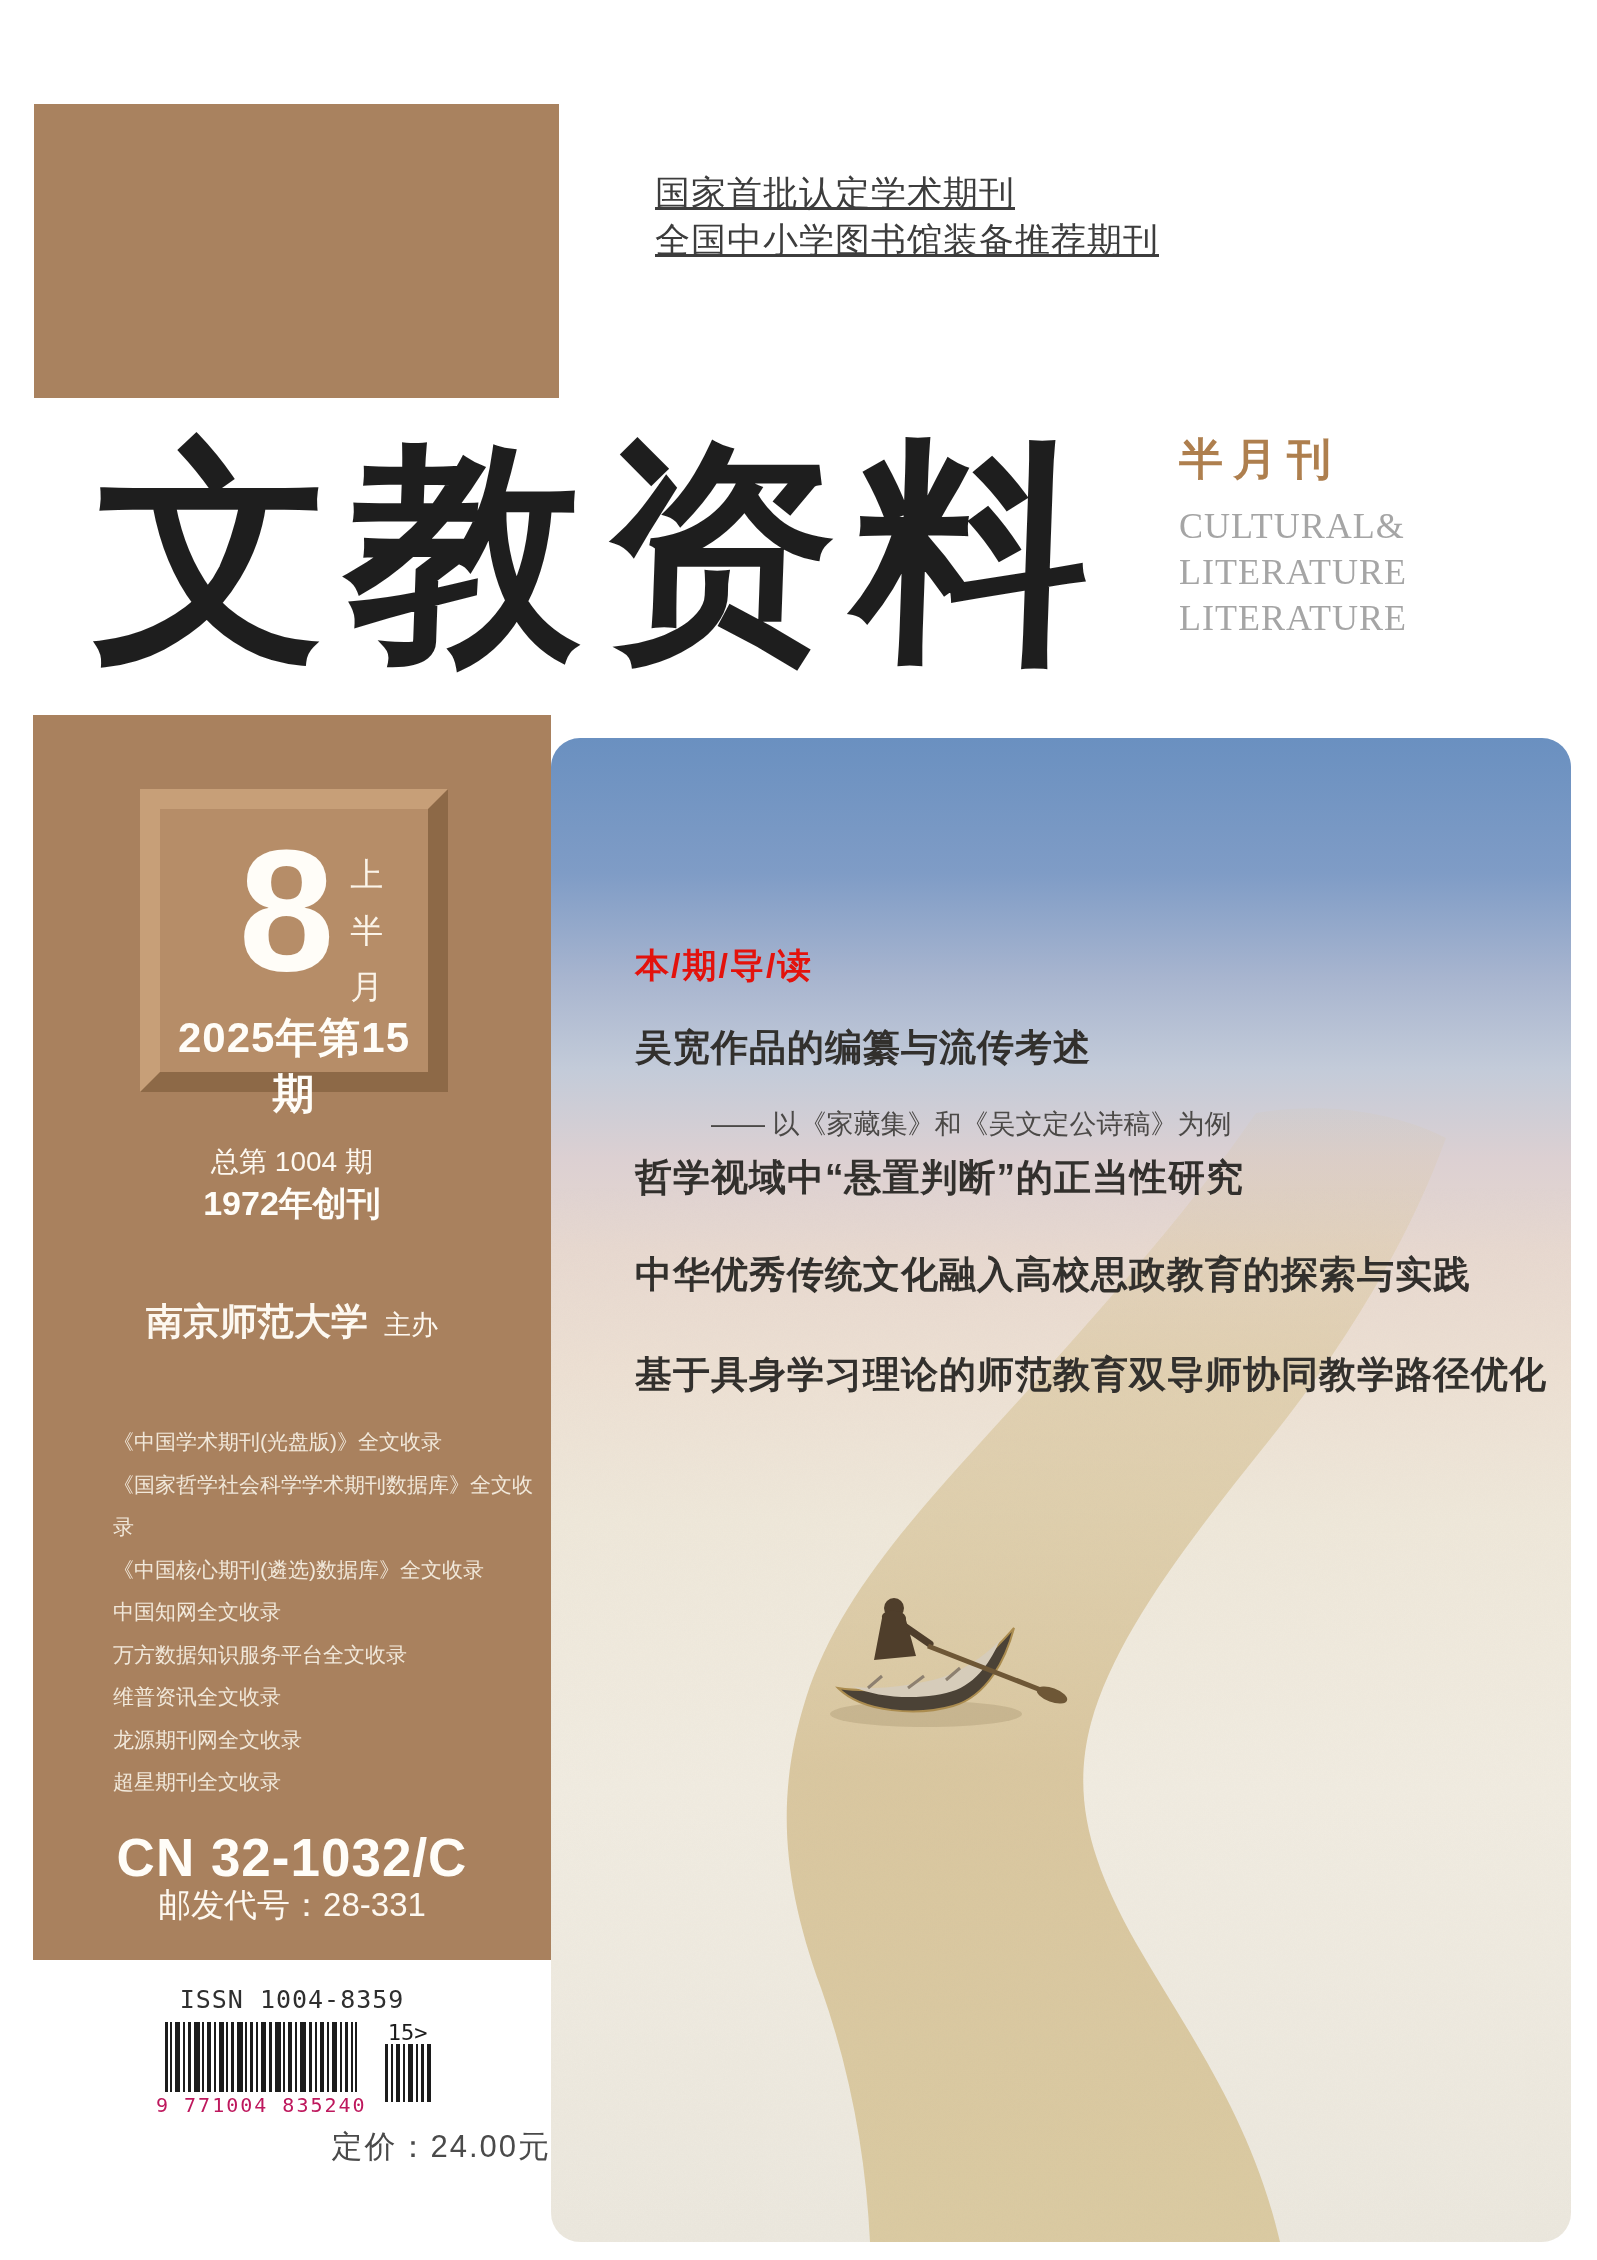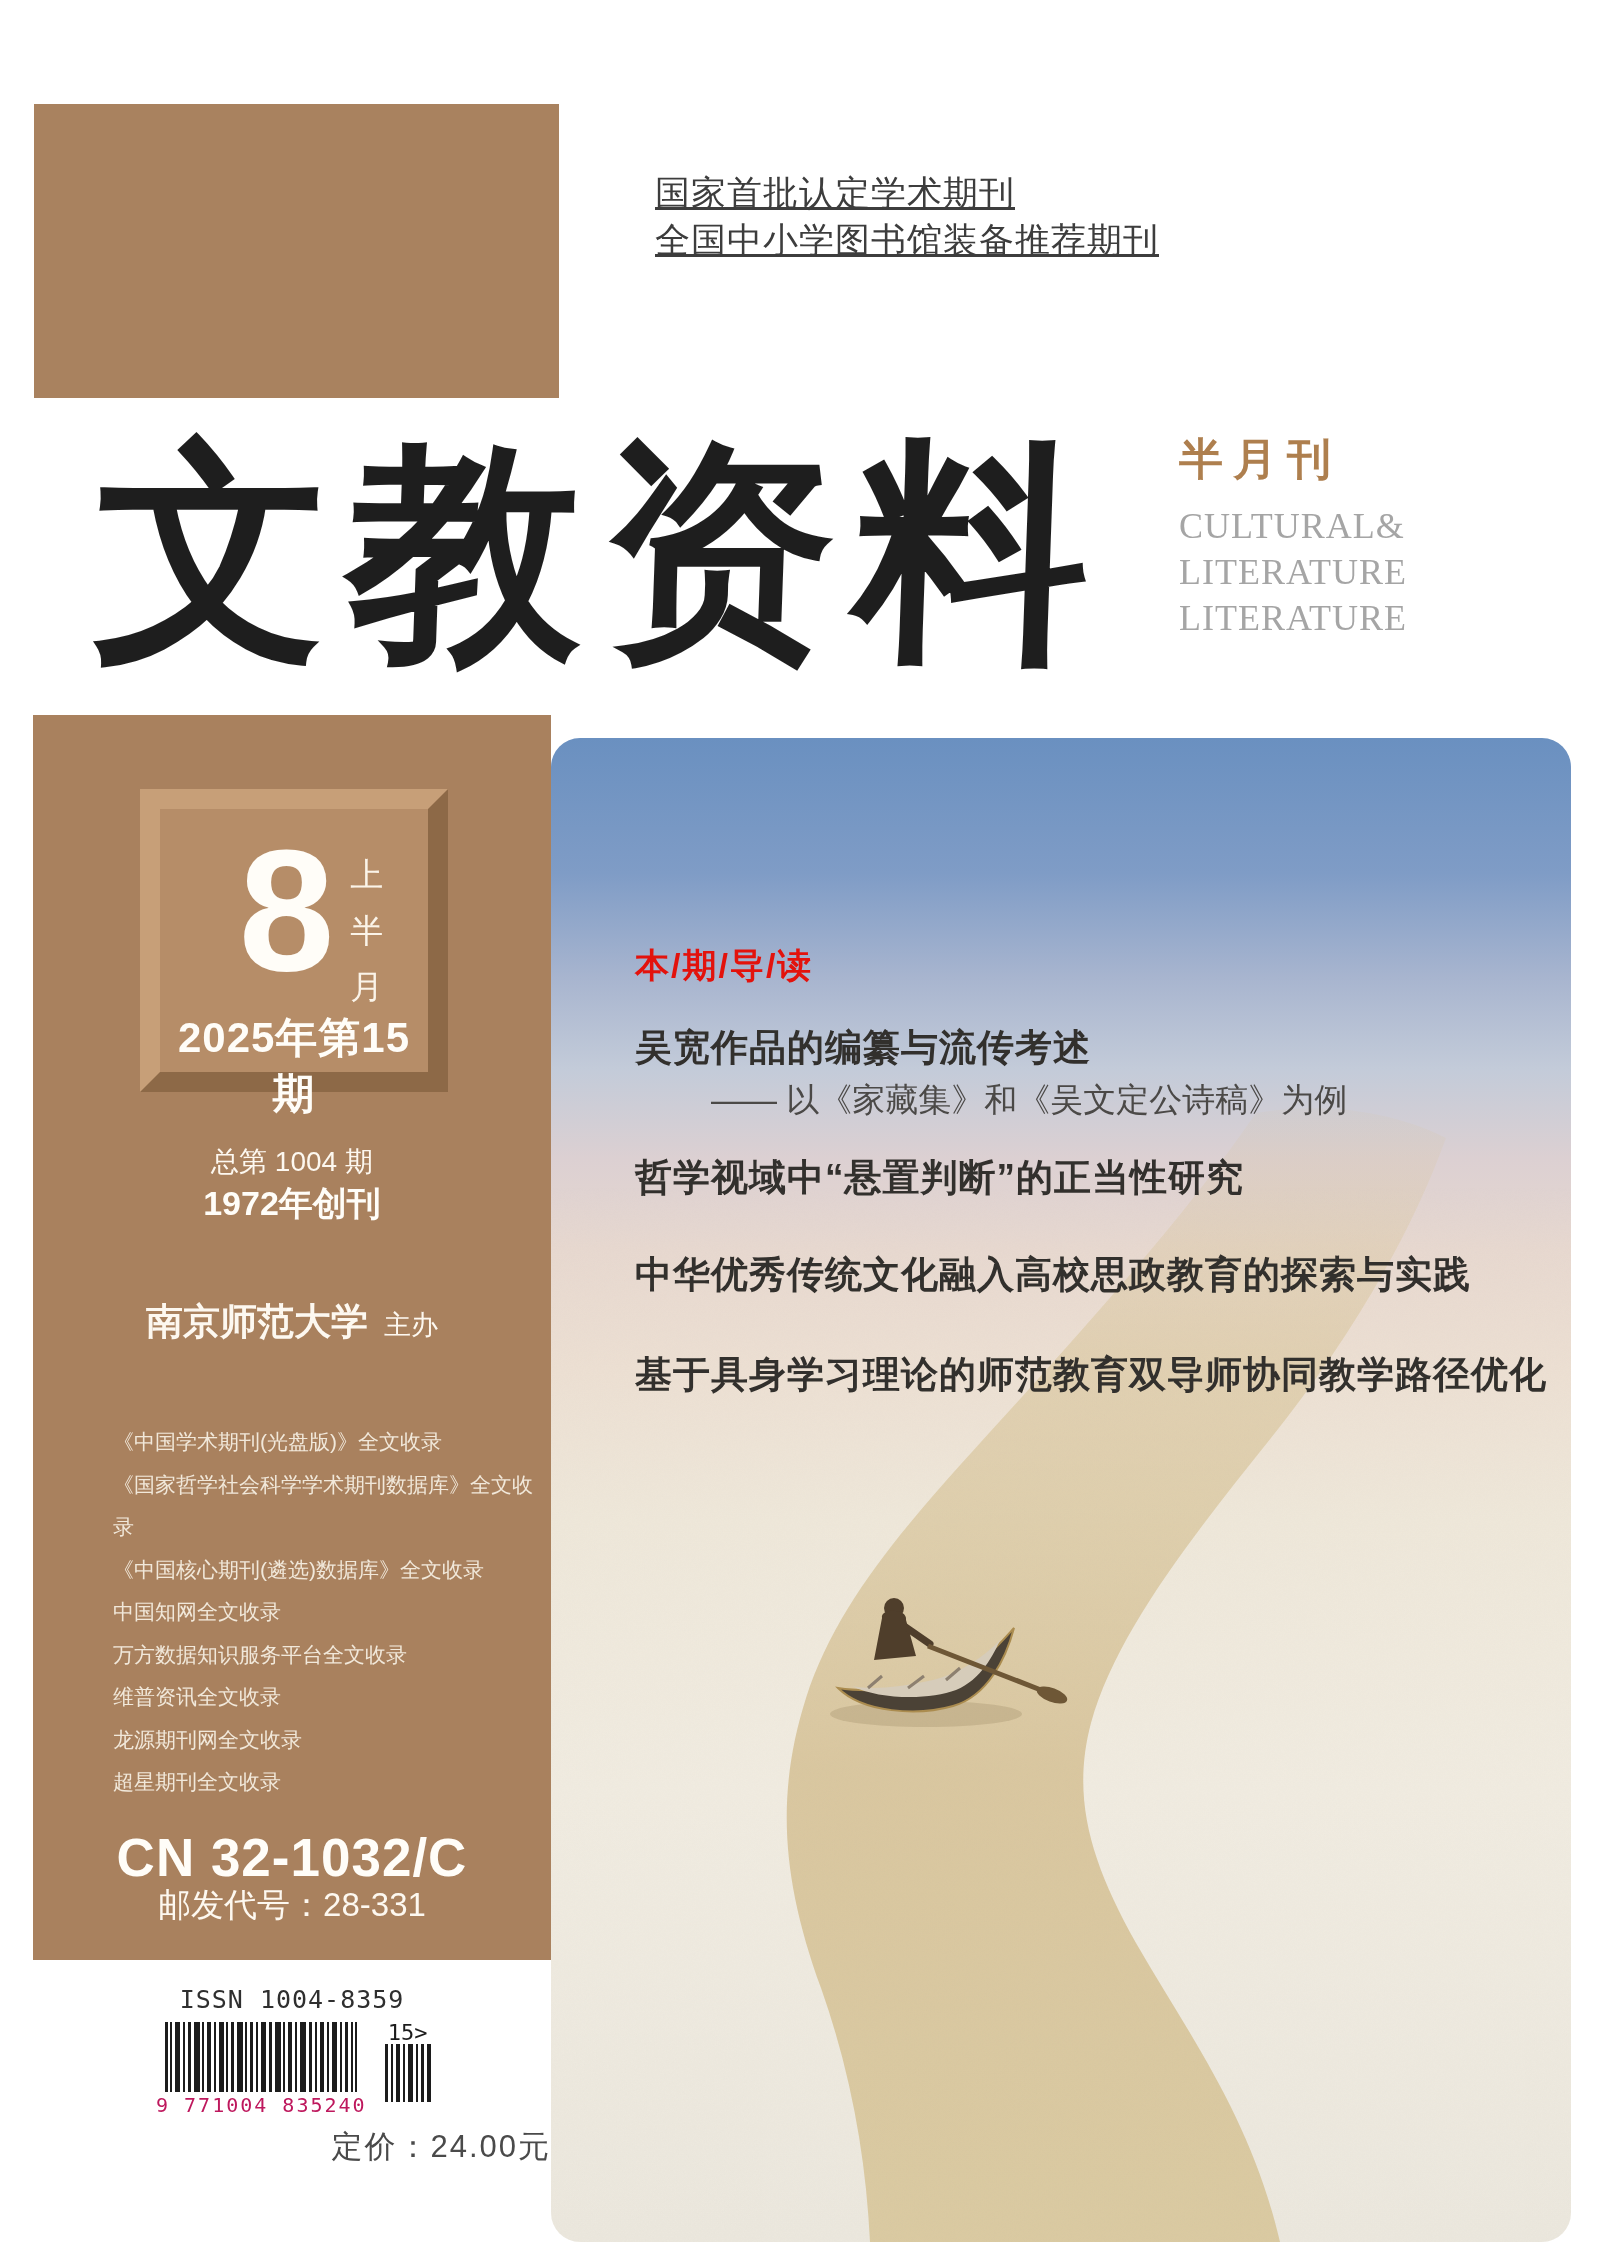--- a/index.html
+++ b/index.html
@@ -52,21 +52,21 @@
   .cover-image{position:absolute;left:551px;top:738px;width:1020px;height:1504px;overflow:hidden;
     background:linear-gradient(to bottom,
       #6a90c0 0%, #7f9cc6 9%, #a8b5cf 16%, #c3cbd9 22%,
       #dcd0d2 28%, #e7d8cf 34%, #ecdfd2 42%, #eee7d9 52%,
       #f0ebe0 70%, #ebe7dd 100%);border-radius:29px;}
   .cover-image svg{position:absolute;left:0;top:0;}
   .guide-label{position:absolute;left:84px;top:205px;font-size:34px;font-weight:bold;
     color:#e3120c;letter-spacing:2px;}
   .article-title{position:absolute;left:84px;font-size:37px;font-weight:bold;color:#32302d;letter-spacing:1px;}
   .t1{top:285px;}
-  .article-subtitle{position:absolute;left:160px;top:340px;font-size:33px;color:#4b4947;}
+  .article-subtitle{position:absolute;left:160px;top:368px;font-size:27px;color:#4b4947;}
   .t2{top:415px;}
   .t3{top:512px;}
   .t4{top:612px;}
 </style>
 </head>
 <body>
 
 <div id="cover">
 
   <div class="top-block"></div>

